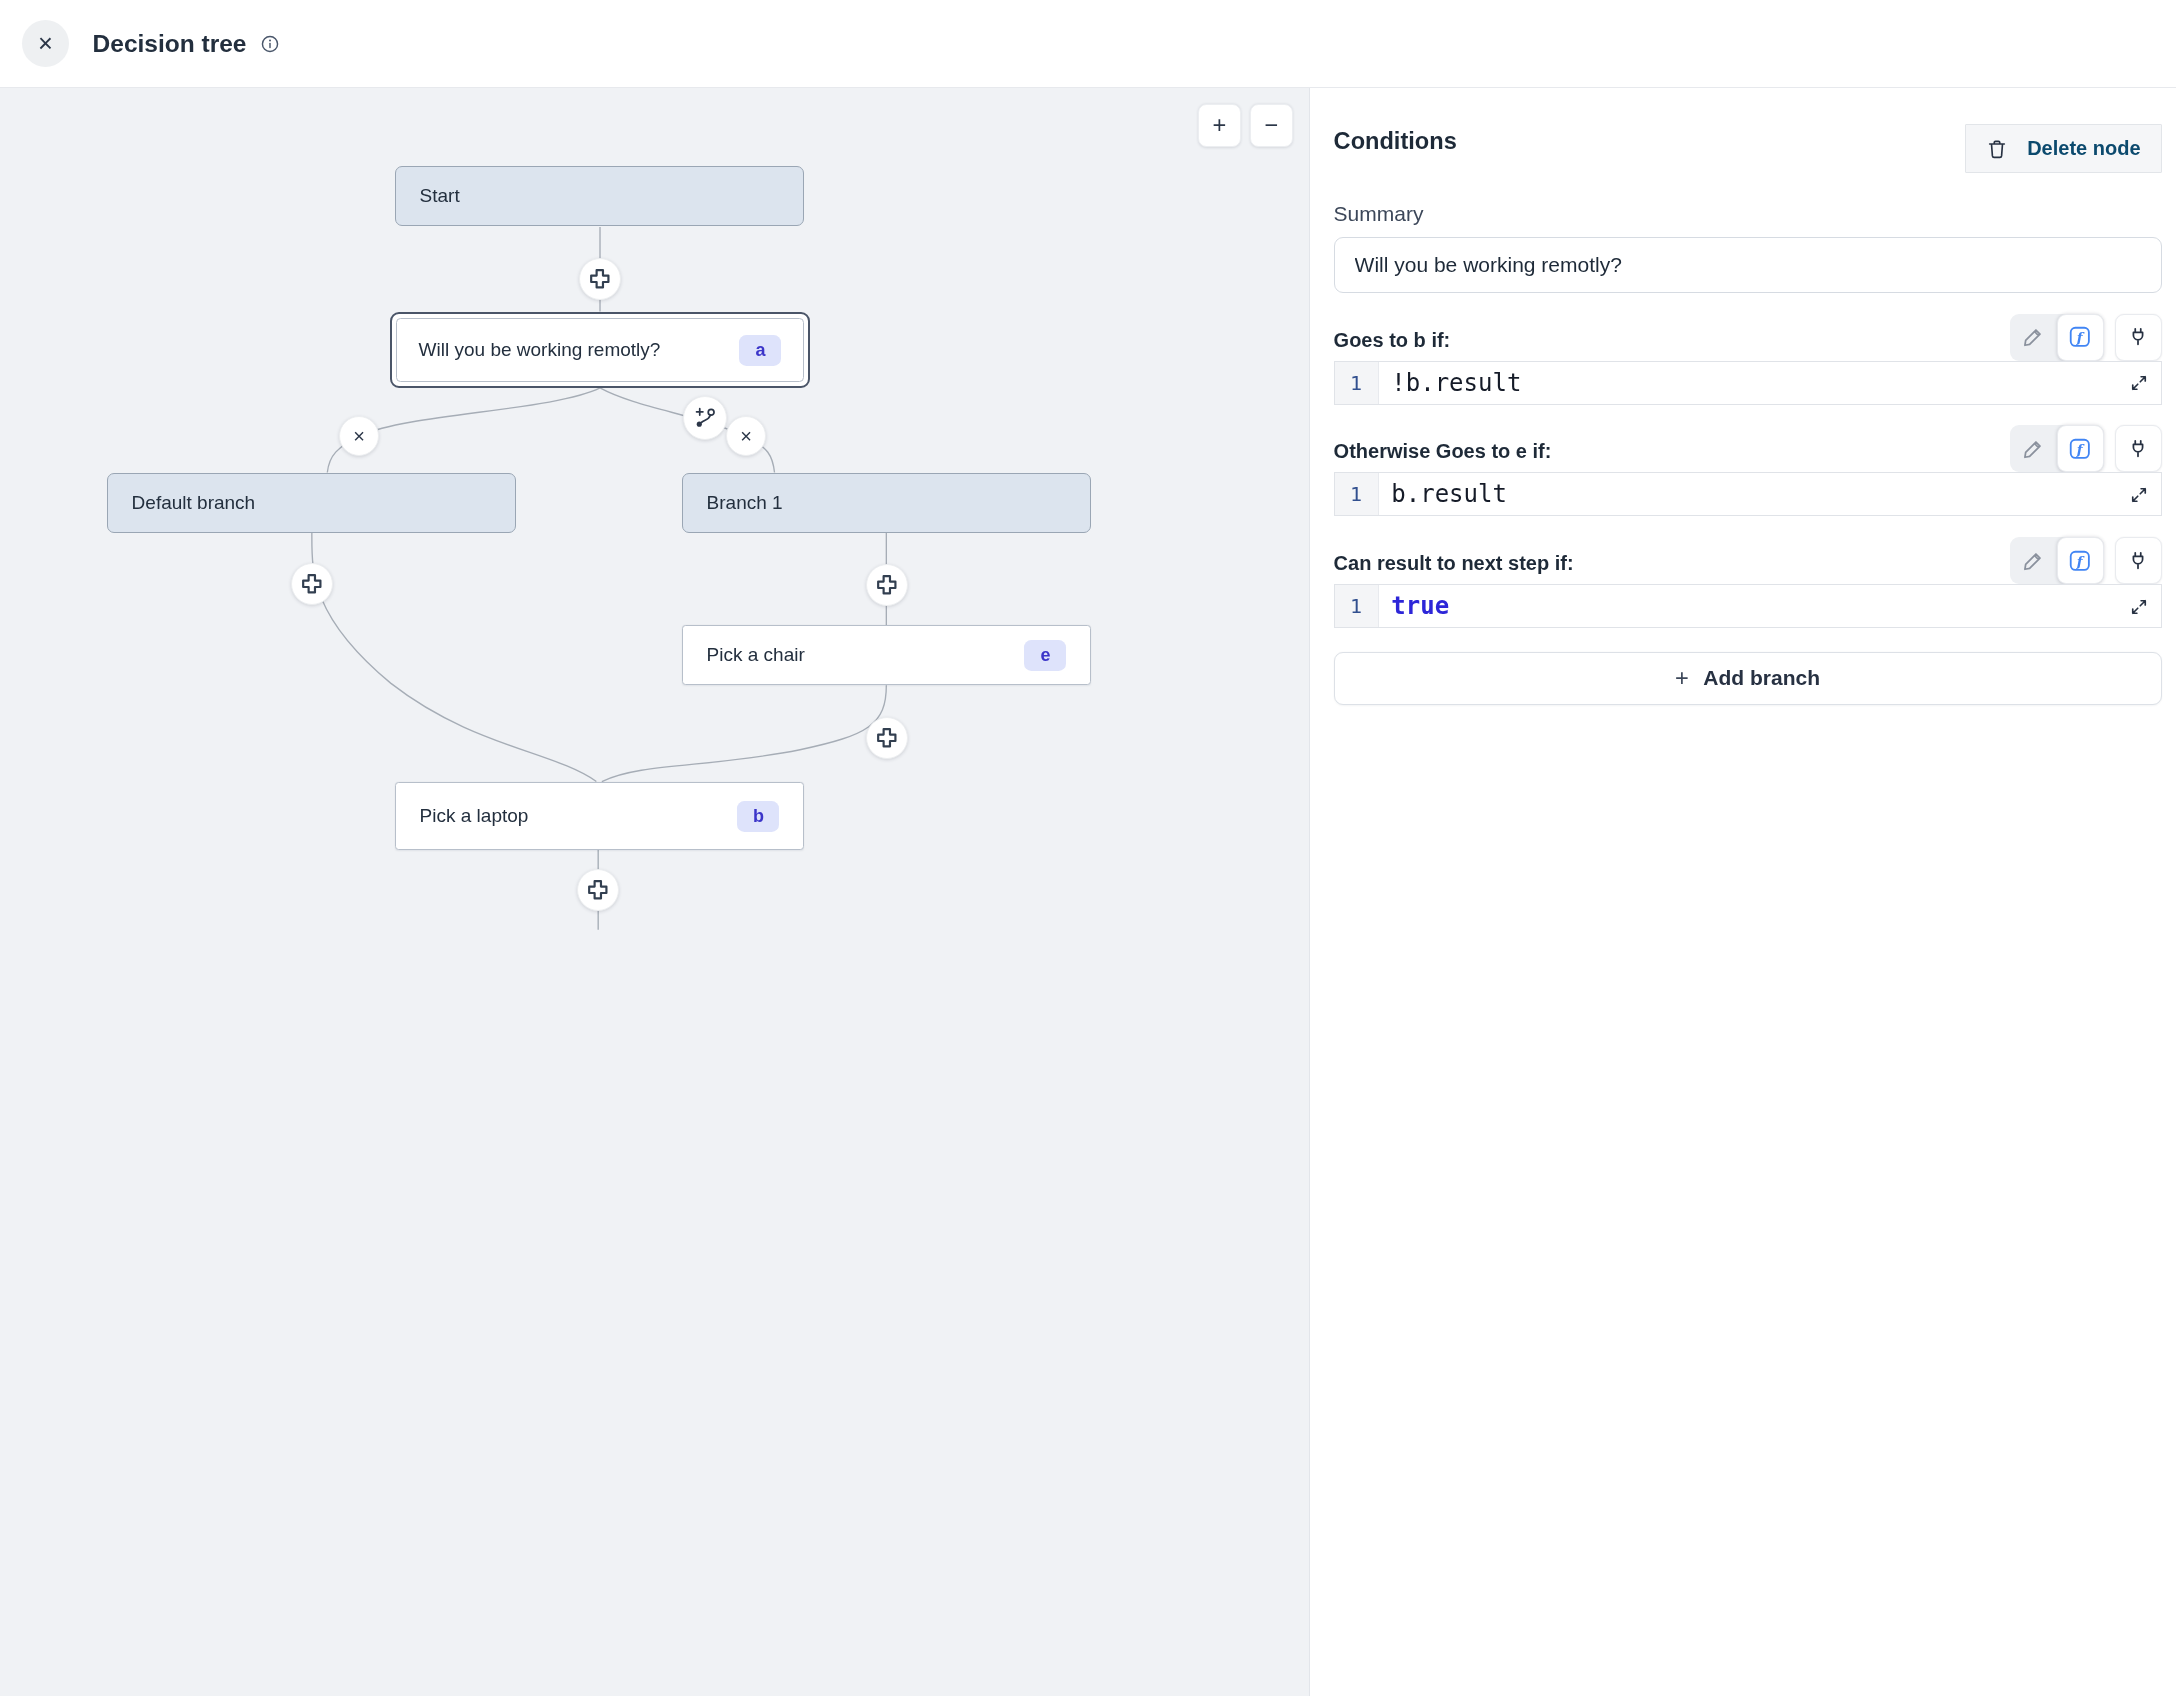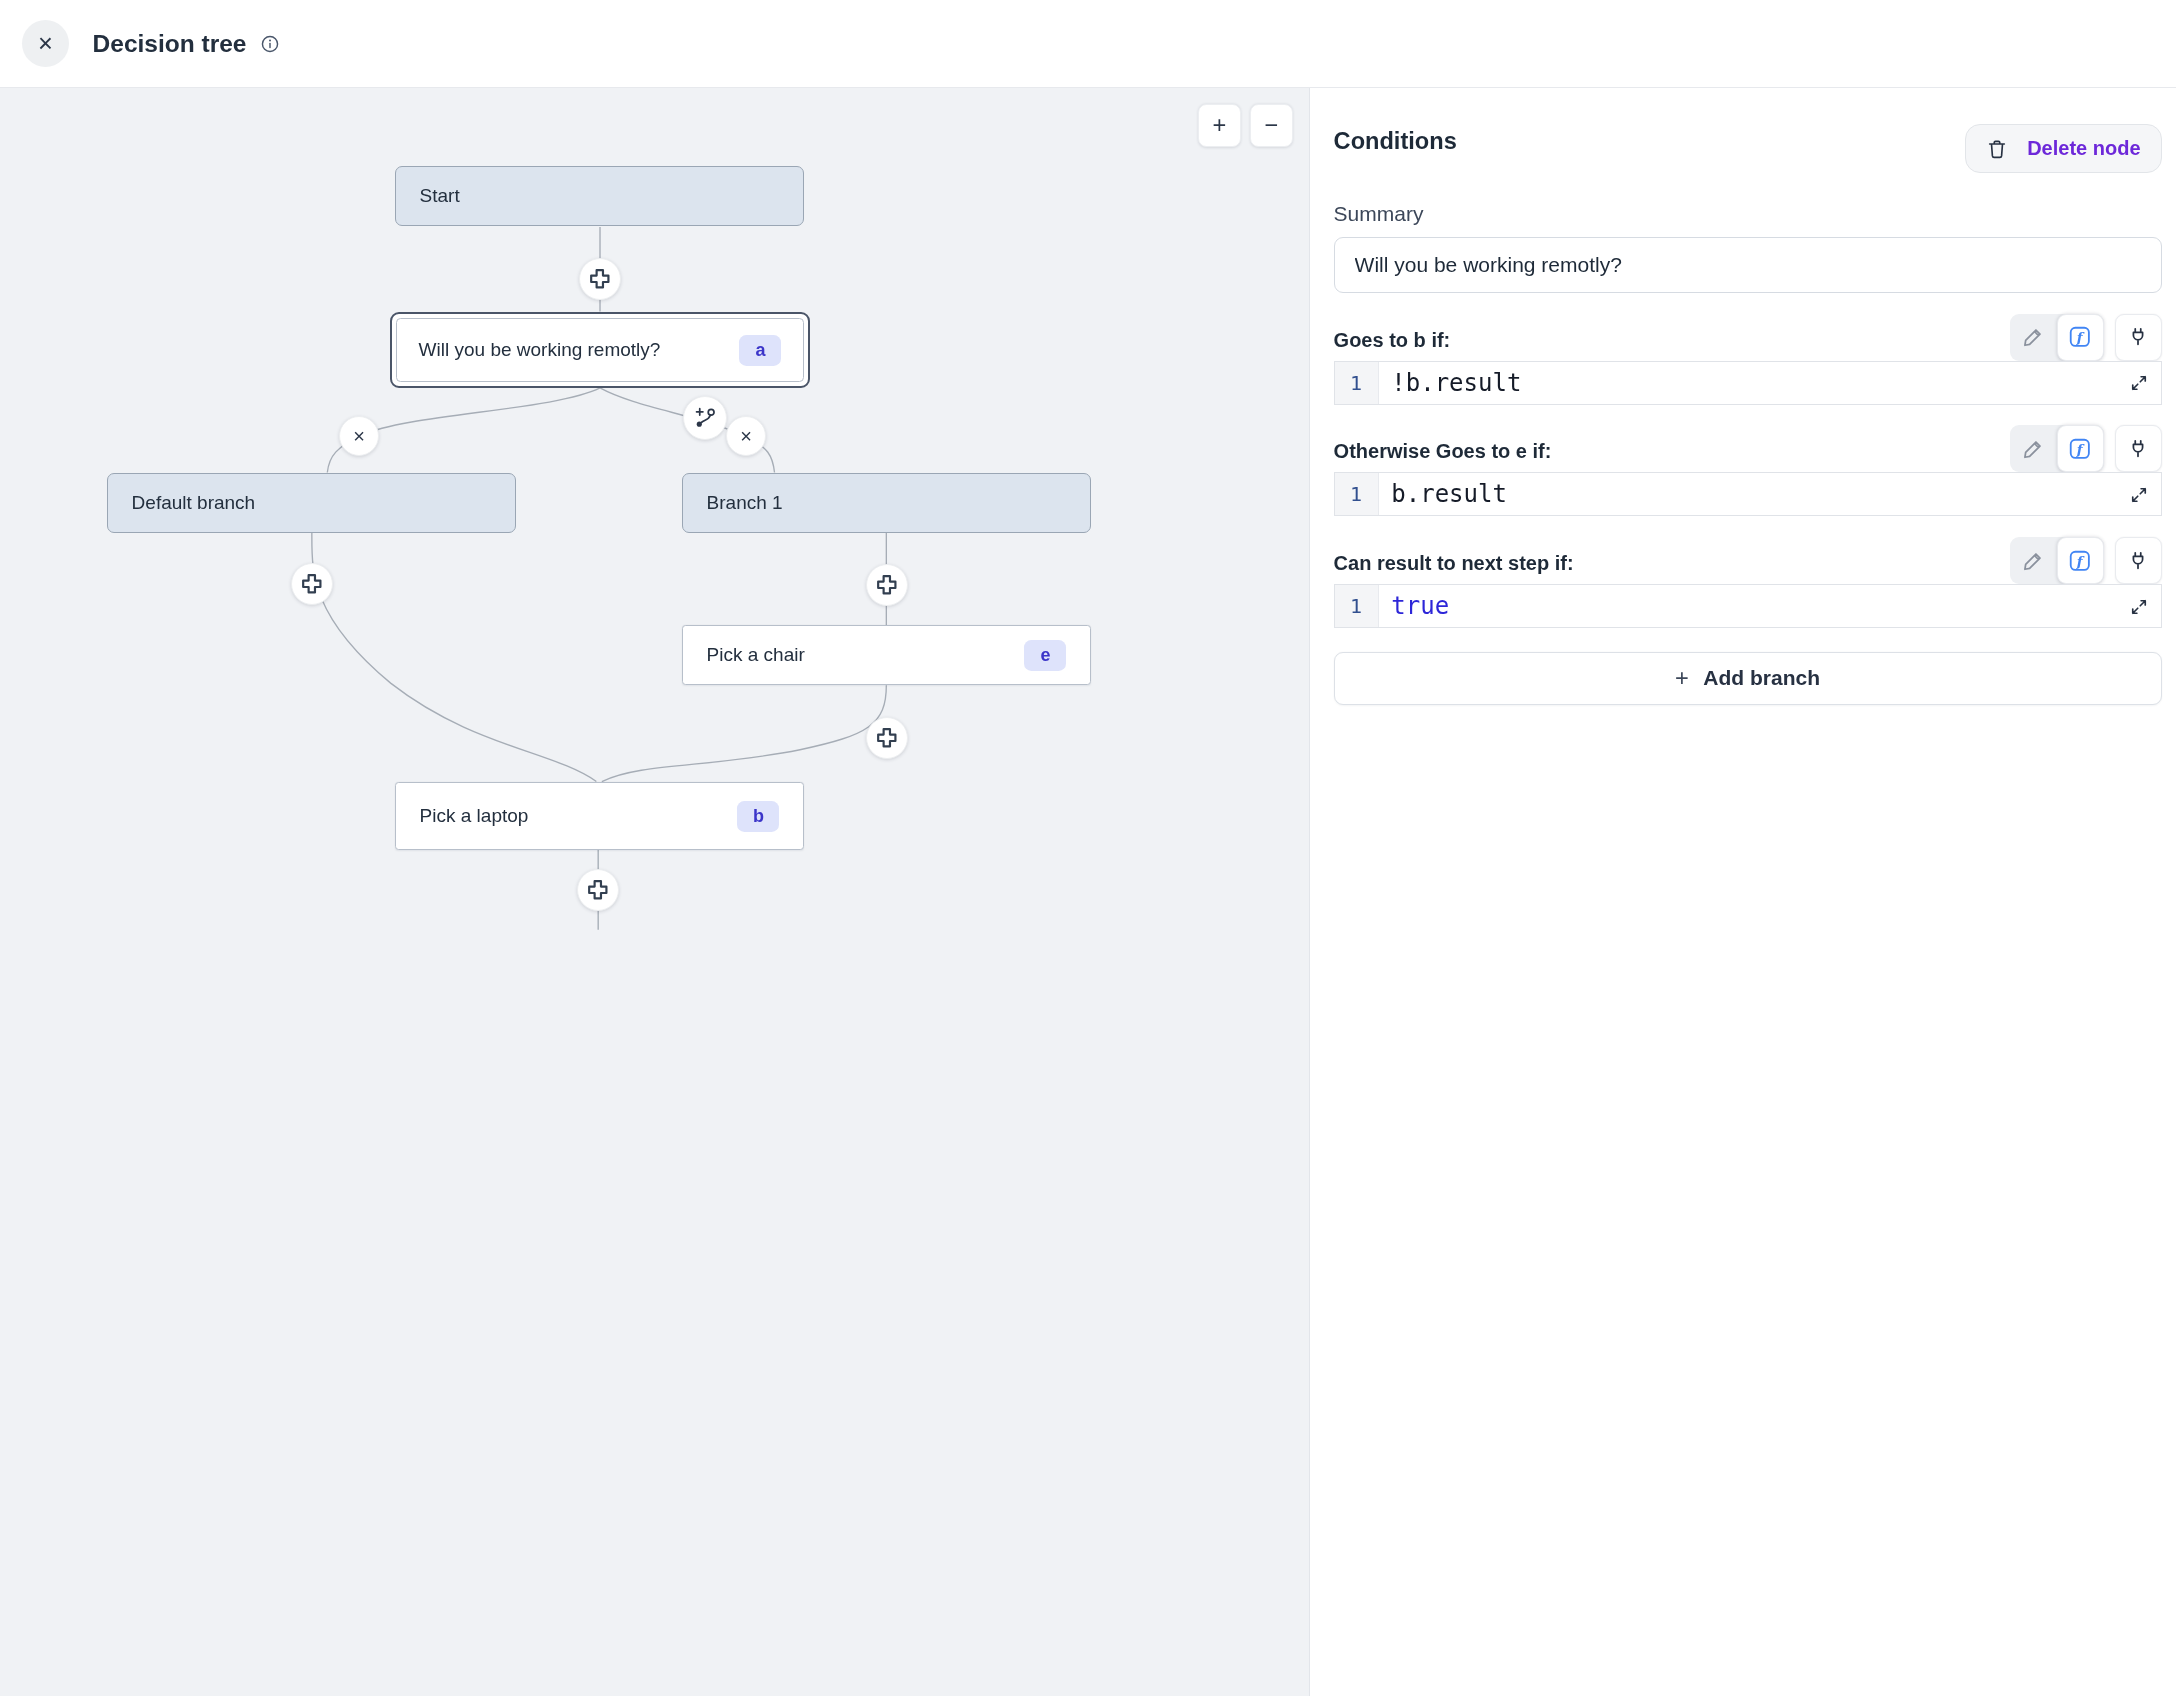--- a/index.html
+++ b/index.html
@@ -72,23 +72,23 @@
   }
 
   
   .panel {
     position:absolute; left:1310px; top:88px; width:866px; height:1608px;
     background:#ffffff; padding:36px 14.5px 0 23.6px;
   }
   .panel-header { display:flex; justify-content:space-between; align-items:flex-start; }
   .panel-title { font-size:23.6px; font-weight:bold; color:#1e2a38; margin:3.6px 0 0 0; }
   .delete-btn {
-    height:49px; border-radius:15px; background:#f5f6f8; border:0.9px solid #e2e5e9;
+    height:49px; border-radius:1px; background:#f5f6f8; border:0.9px solid #e2e5e9;
     display:flex; align-items:center; gap:19px; padding:0 20px;
-    font-size:20px; font-weight:bold; color:#6d28d9; cursor:pointer;
+    font-size:20px; font-weight:bold; color:#0c4a6e; cursor:pointer;
   }
   .summary-label { margin-top:29px; font-size:21px; color:#3c4759; }
   .summary-input {
     margin-top:11px; width:100%; height:56px; border-radius:9px;
     border:0.9px solid #d6dbe2; font-size:21px; color:#1e2a38; padding:0 20px;
     font-family:"Liberation Sans", sans-serif; outline:none; background:#fff;
   }
   .section { margin-top:12.7px; }
   .sec-head { display:flex; justify-content:space-between; align-items:flex-end; min-height:55px; }
   .sec-label { font-size:20px; font-weight:bold; color:#1e2a38; padding-bottom:9px; }
@@ -342,21 +342,21 @@
         </div>
         <div class="icon-btn">
           <svg width="22" height="22" viewBox="0 0 24 24">
             <path d="M9,3 v4 M15,3 v4 M7,7 h10 v3 a5,5 0 0 1 -10,0 z M12,15.5 v4.5" fill="none" stroke="#273142" stroke-width="1.9" stroke-linecap="round" stroke-linejoin="round"></path>
           </svg>
         </div>
       </div>
     </div>
     <div class="code-row">
       <div class="gutter">1</div>
-      <div class="code" style="color:#2d26d8;">true</div>
+      <div class="code" style="color:#2d26d8;font-weight:bold;">true</div>
       <div class="expand-btn">
         <svg width="20" height="20" viewBox="0 0 24 24">
           <path d="M13.5,10.5 L19.5,4.5 M19.5,4.5 h-5 M19.5,4.5 v5 M10.5,13.5 L4.5,19.5 M4.5,19.5 h5 M4.5,19.5 v-5" fill="none" stroke="#273142" stroke-width="2" stroke-linecap="round"></path>
         </svg>
       </div>
     </div>
   </div>
 
   <button class="add-branch">
     <span class="plus-glyph">+</span>

